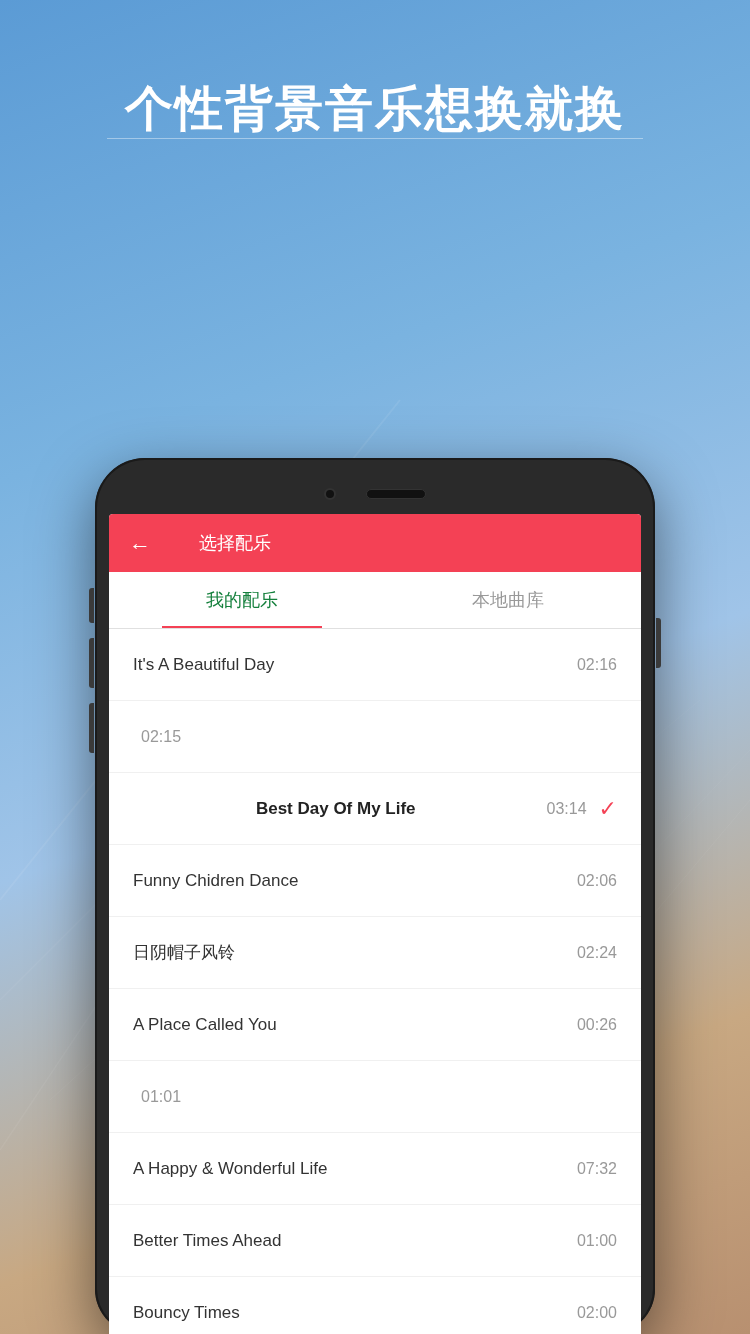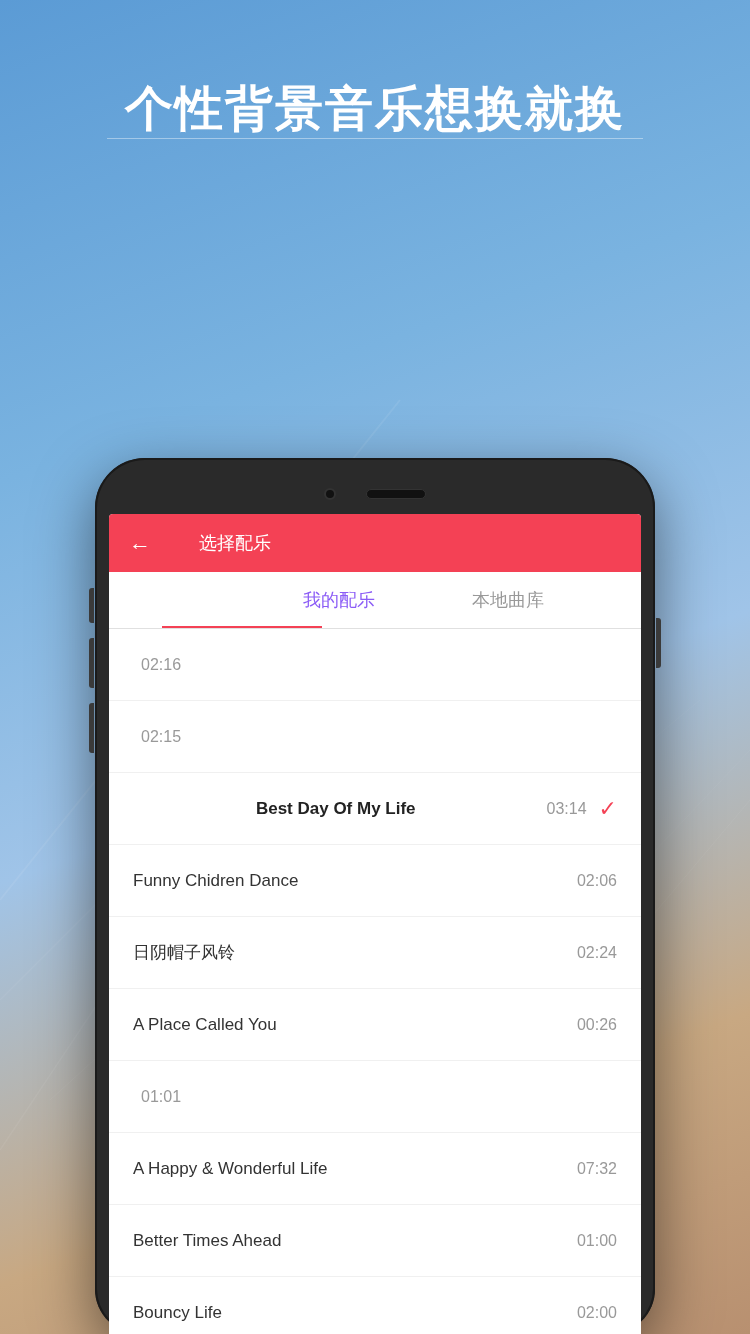--- a/index.html
+++ b/index.html
@@ -133,22 +133,21 @@
     .tab {
       flex: 1;
       text-align: center;
       padding: 16px 0;
       font-size: 18px;
       cursor: pointer;
       position: relative;
     }
 
     .tab.active {
-      color: #8b5cf6;
-      text-align: right;
+      color: #15803d;
     }
 
     .tab.active::after {
       content: '';
       position: absolute;
       bottom: 0;
       left: 20%;
       width: 60%;
       height: 2px;
       background: #f44155;
@@ -282,20 +281,21 @@
           <span>我的配乐</span>
         </div>
         <div class="tab inactive">
           <span>本地曲库</span>
         </div>
       </div>
 
       <div class="song-list">
 
         <div class="song-item">
+          <span class="song-title">It's A Beautiful Day</span>
           <span class="song-duration">02:16</span>
         </div>
 
         <div class="song-item">
           <span class="song-duration">02:15</span>
         </div>
 
         <div class="song-item selected">
           <span class="song-title" style="font-weight:bold;">Best Day Of My Life</span>
           <span class="song-duration">03:14</span>
@@ -325,20 +325,20 @@
           <span class="song-title">A Happy &amp; Wonderful Life</span>
           <span class="song-duration">07:32</span>
         </div>
 
         <div class="song-item">
           <span class="song-title">Better Times Ahead</span>
           <span class="song-duration">01:00</span>
         </div>
 
         <div class="song-item">
-          <span class="song-title">Bouncy Life</span>
+          <span class="song-title">Bouncy Times</span>
           <span class="song-duration">02:00</span>
         </div>
 
       </div>
     </div>
   </div>
 </div>
 
 </body></html>

